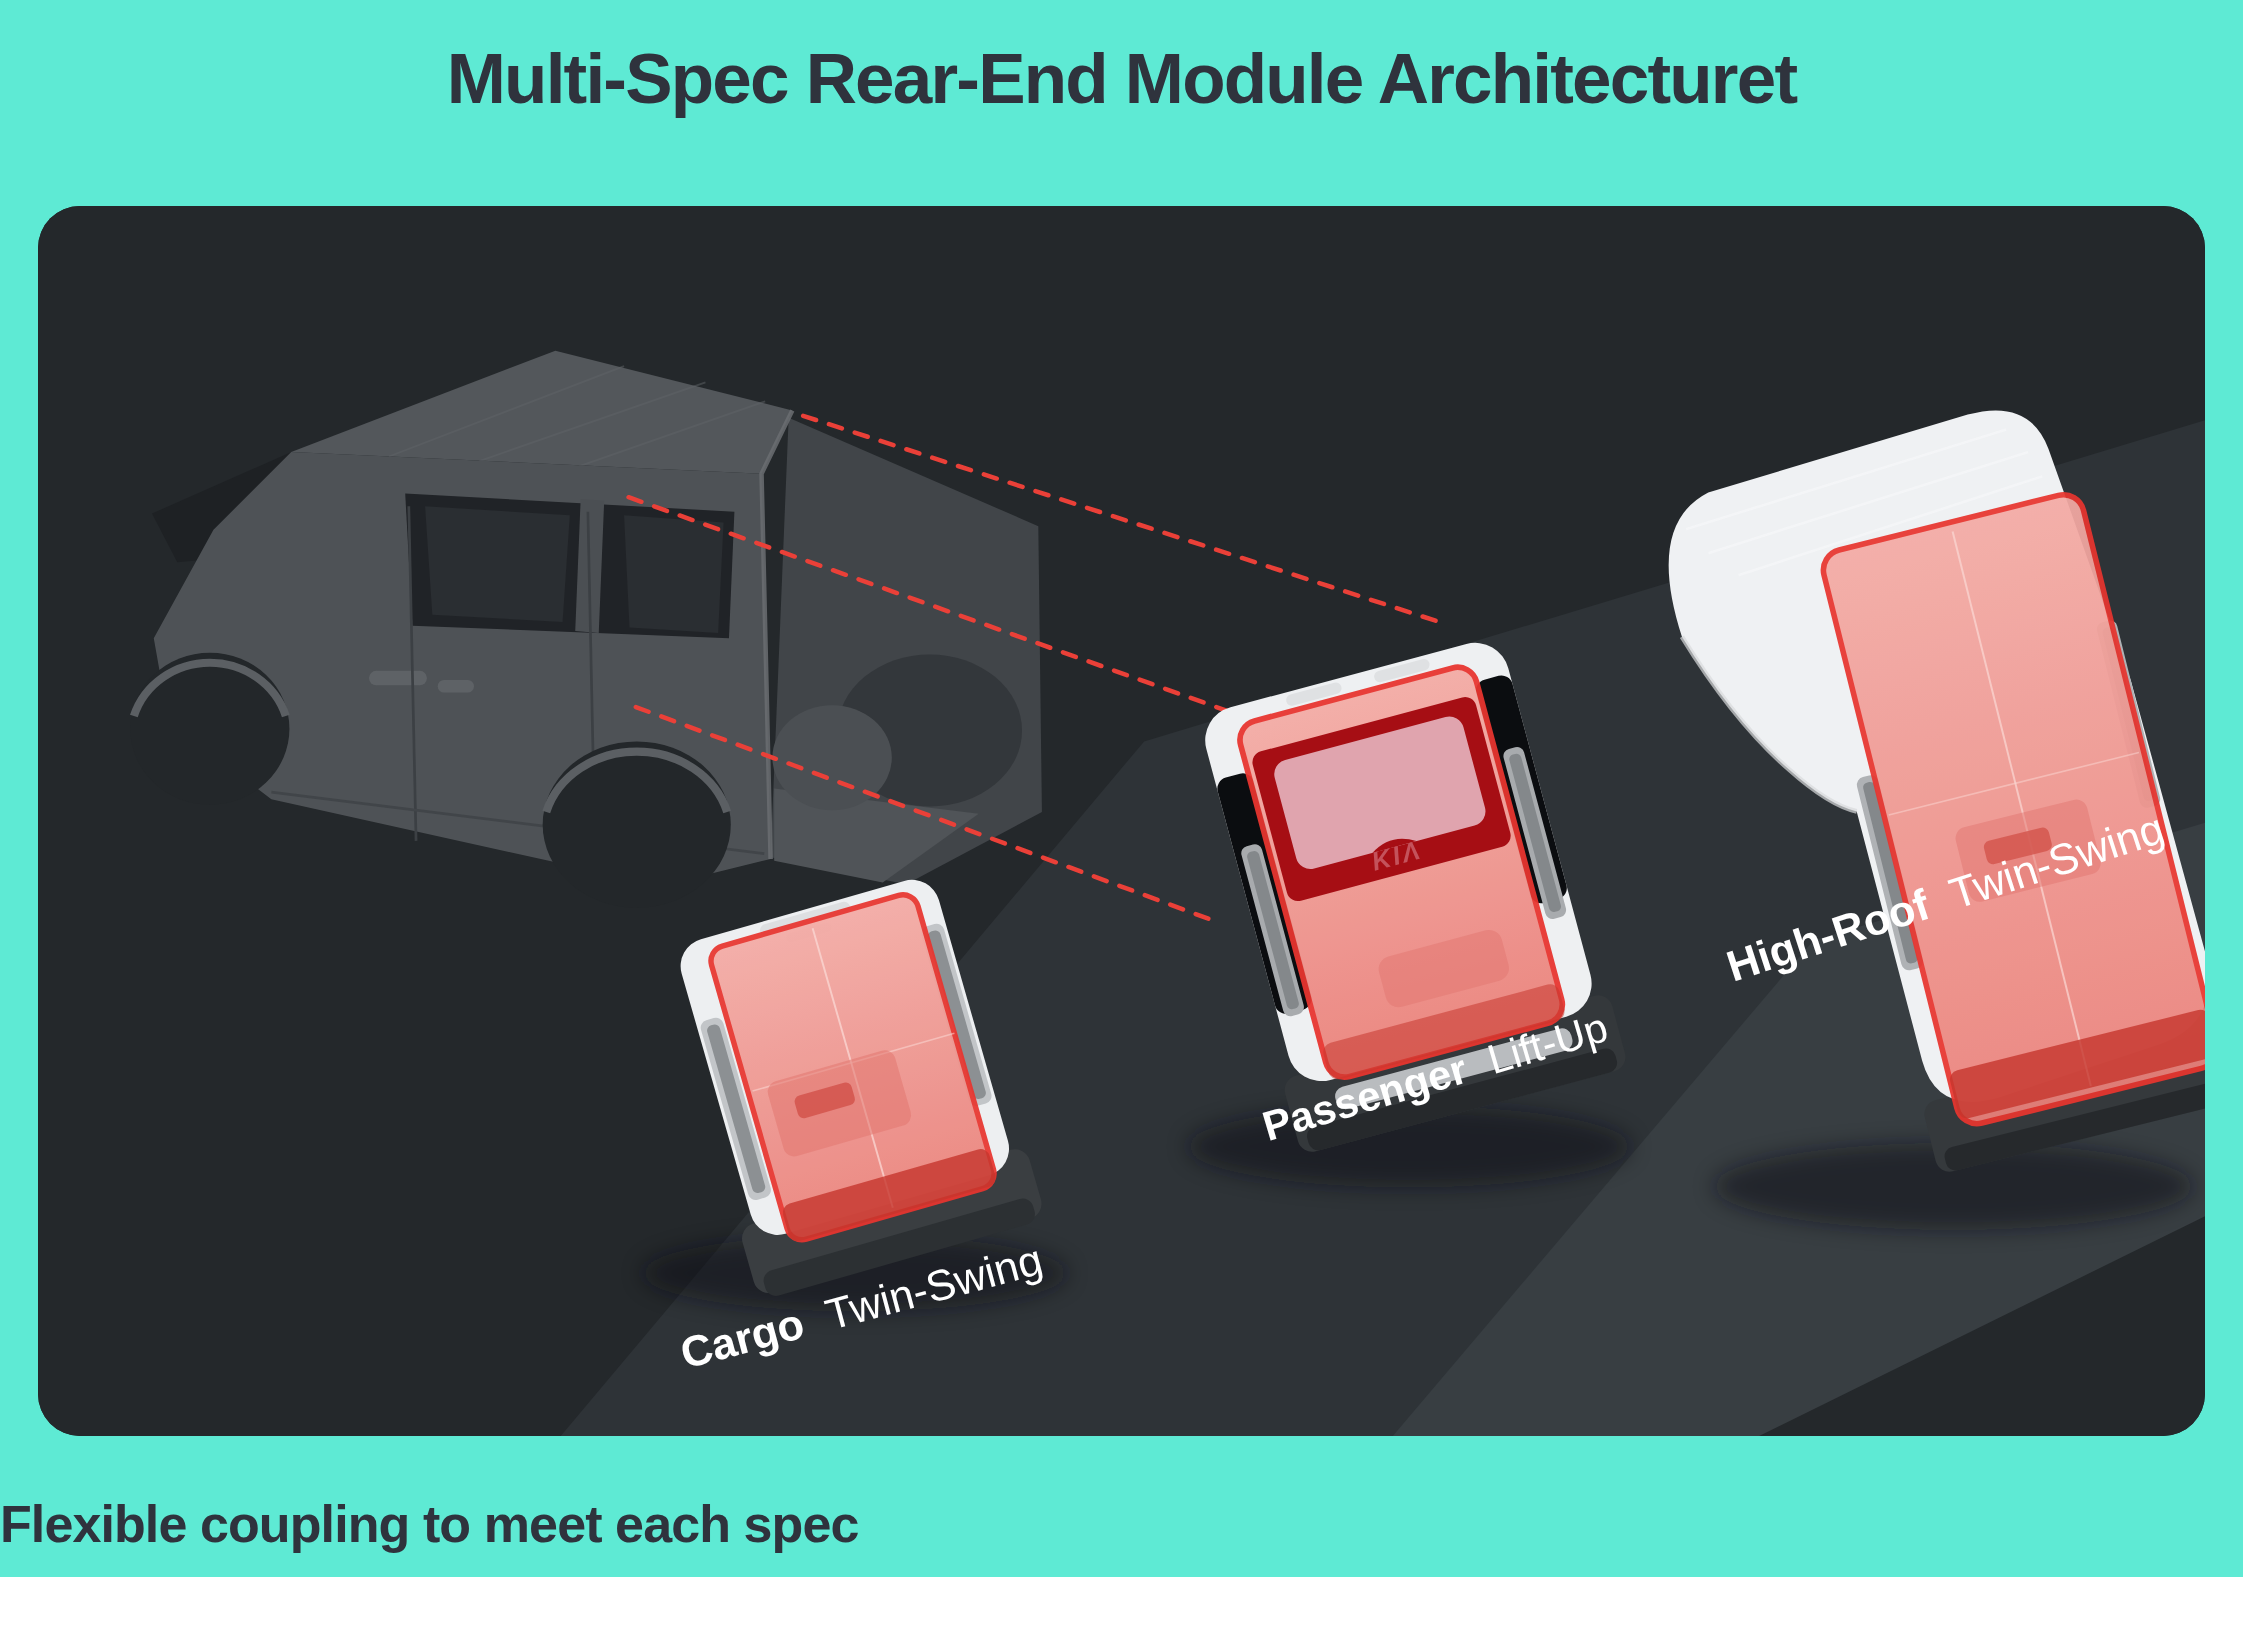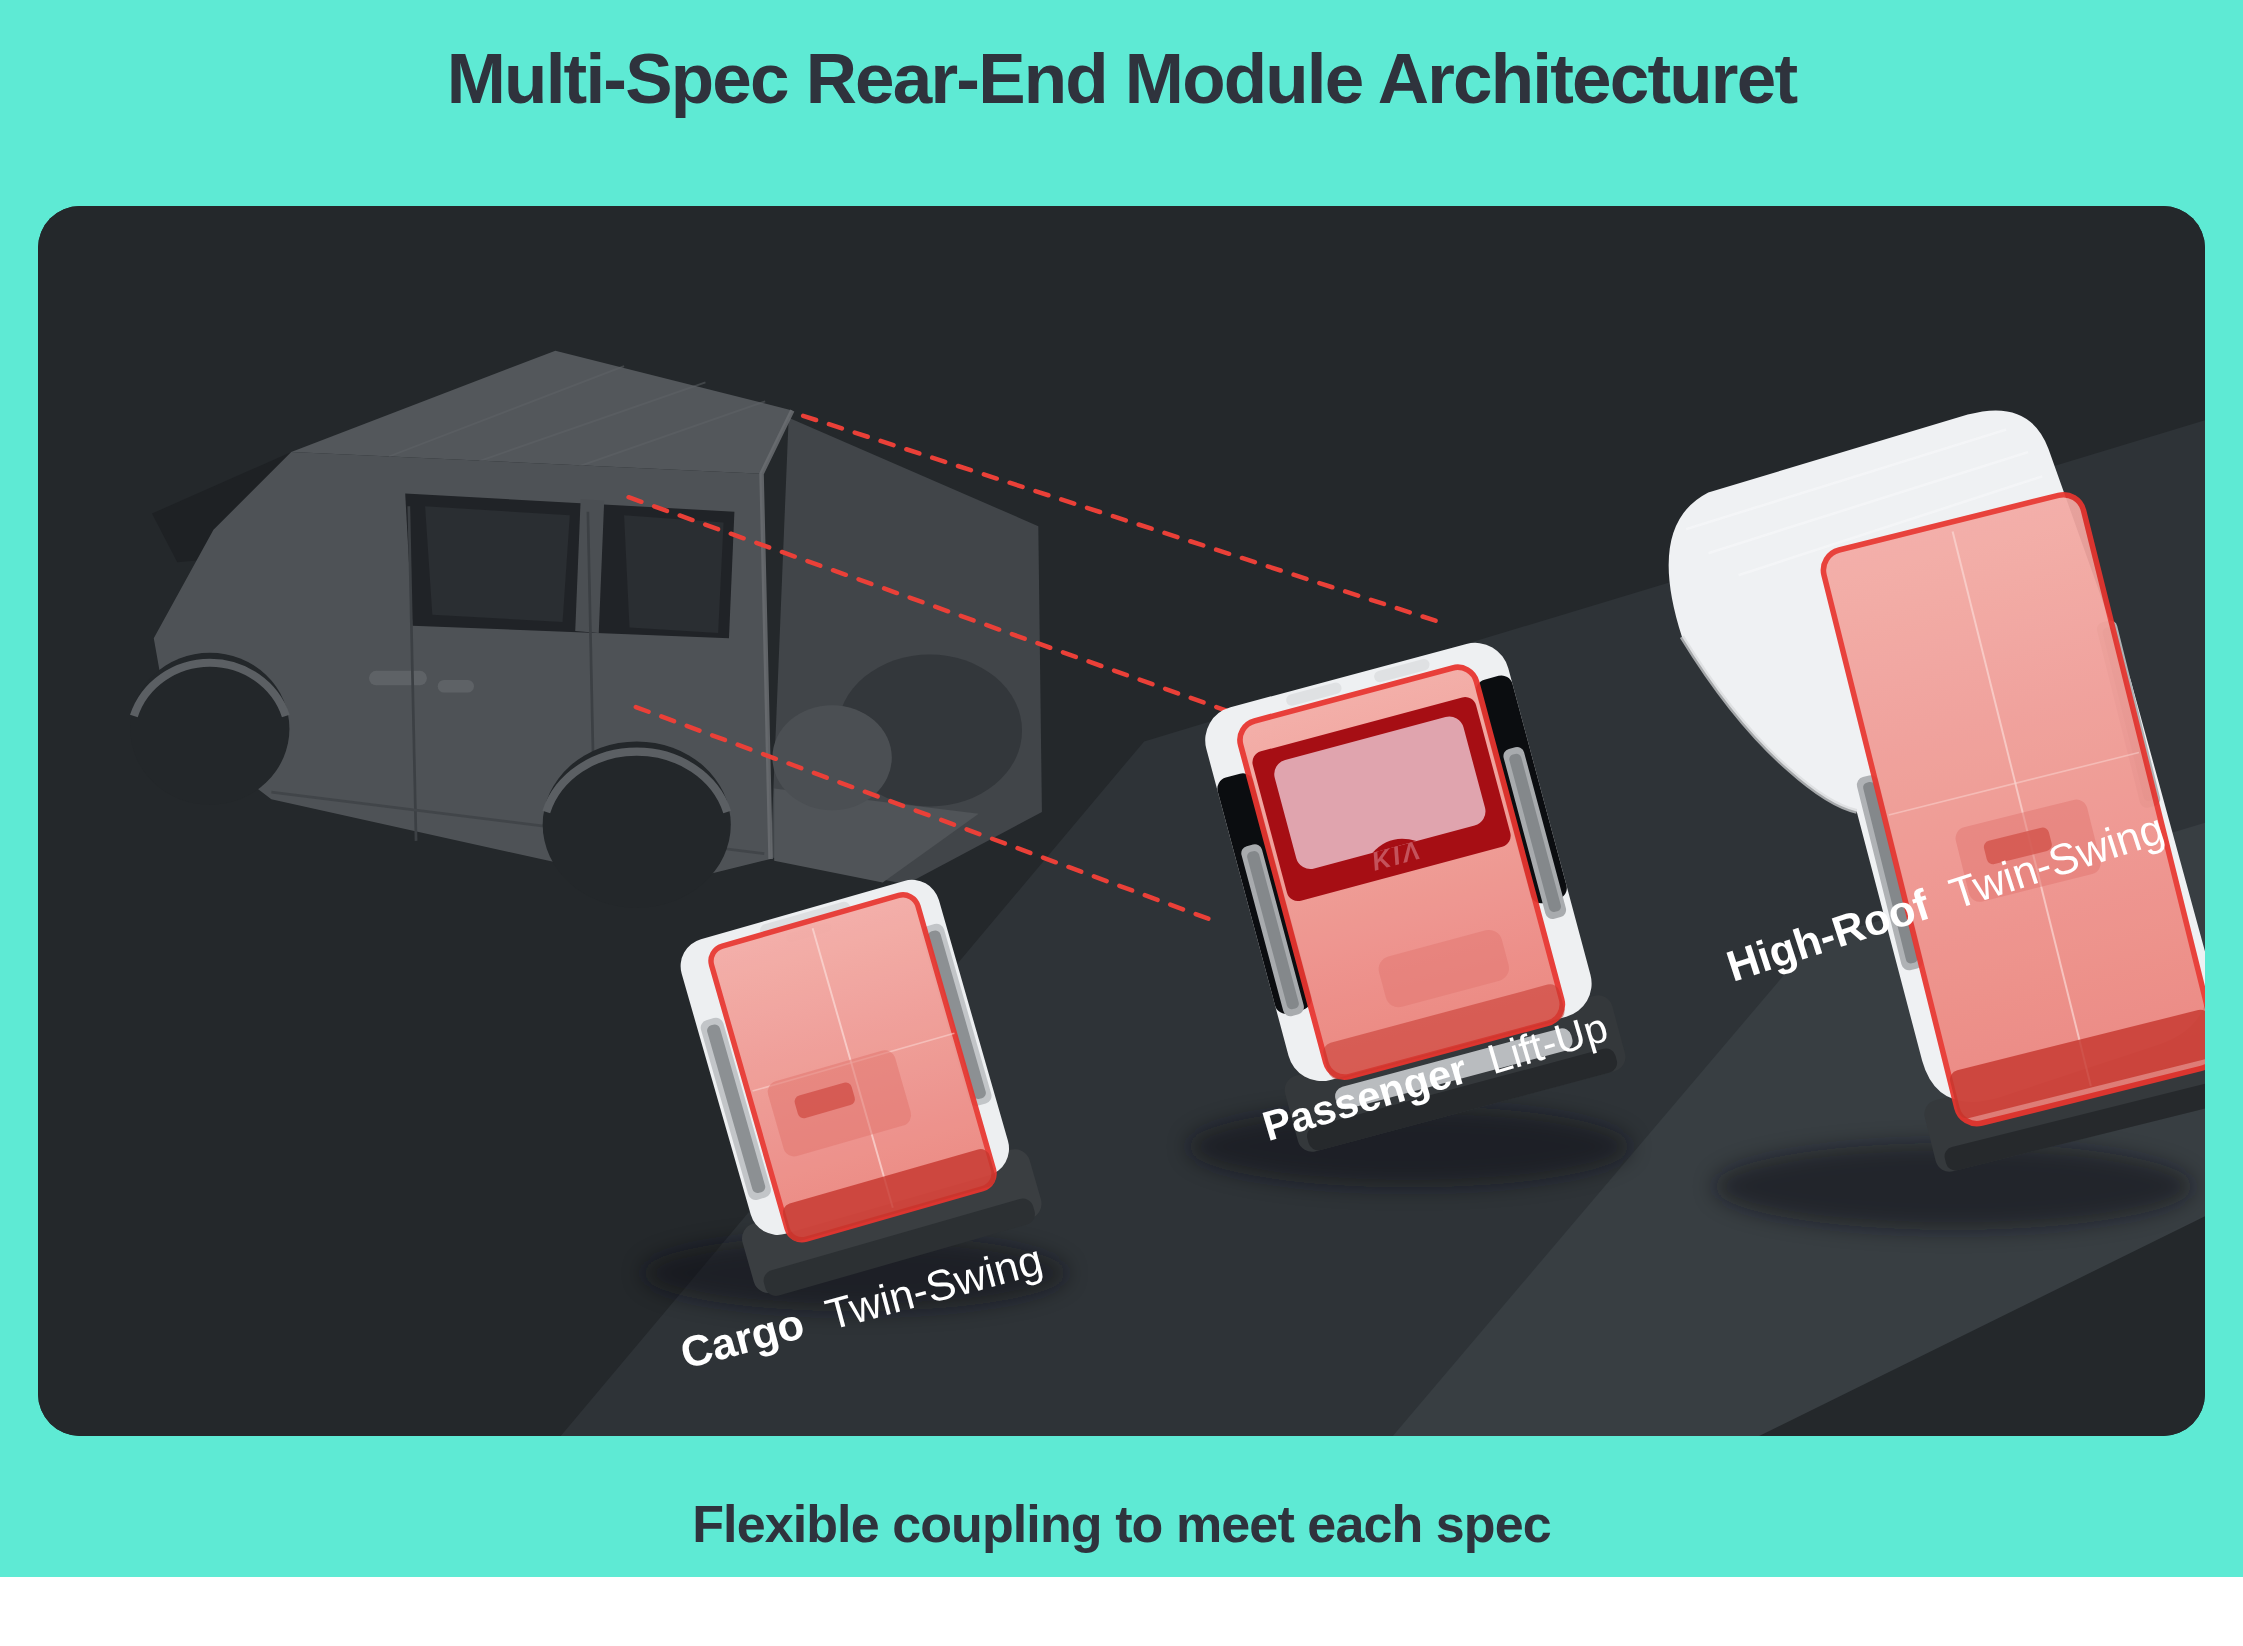--- a/index.html
+++ b/index.html
@@ -1,20 +1,20 @@
 <!DOCTYPE html>
 <html style="font-size:14.5px"><head>
 <meta charset="utf-8">
 <style>
   html,body{margin:0;padding:0;background:#ffffff;}
   .page{position:relative;width:2243px;height:1577px;background:#5eead4;overflow:hidden;
         font-family:"Liberation Sans","DejaVu Sans",sans-serif;}
   .title{position:absolute;top:38px;left:0;width:100%;text-align:center;
          font-size:71px;font-weight:700;letter-spacing:-1.8px;color:#2F333D;}
-  .caption{position:absolute;top:1494px;left:0;width:100%;text-align:center;
+  .caption{position:absolute;top:1494px;left:0;width:100%;text-align:left;
          font-size:52px;font-weight:700;letter-spacing:-0.9px;color:#2F333D;}
   .panel{position:absolute;left:38px;top:206px;width:2167px;height:1230px;
          border-radius:42px;overflow:hidden;background:#24282B;}
   .panel svg{display:block;}
   text.module-label{fill:#ffffff;}
   .lbl-b{font-weight:700;}
   .lbl-r{font-weight:400;}
   .kia-logo{font-weight:700;font-style:italic;fill:#C4525B;letter-spacing:3px;}
 </style>
 </head>

